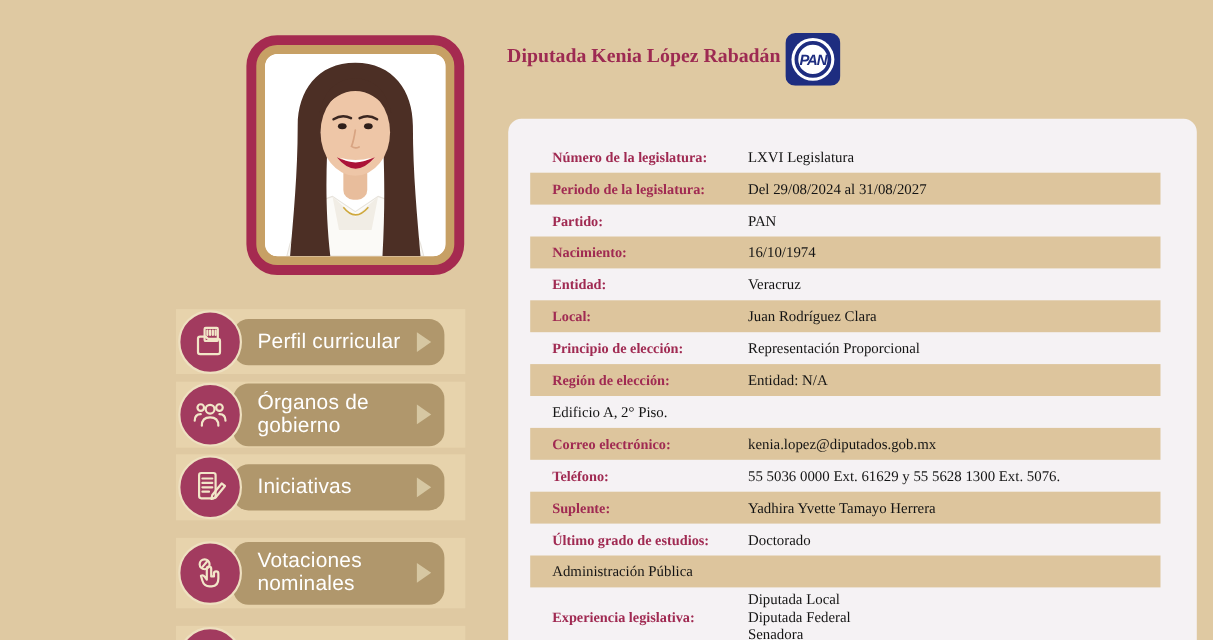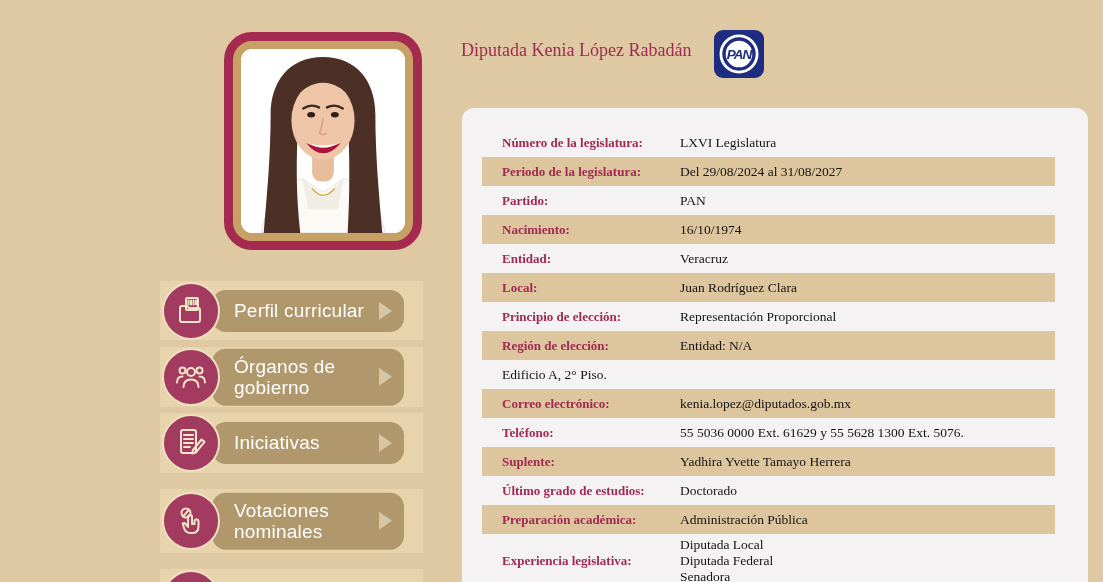--- a/index.html
+++ b/index.html
@@ -14,21 +14,21 @@
     border:9px solid #a52a50;border-radius:28px;
     background:#a52a50;
   }
   .photo-frame-inner{
     border:8px solid #c7a065;border-radius:19px;overflow:hidden;background:#fff;
   }
   .photo-white{width:164px;height:184px;background:#ffffff;border-radius:12px;overflow:hidden;}
   
   .page-title{
     position:absolute;left:461px;top:40px;
-    font-size:18px;font-weight:normal;color:#9d2a52;
+    font-size:18px;font-weight:bold;color:#9d2a52;
     font-family:"Liberation Serif", serif;
   }
   .pan-logo{position:absolute;left:714px;top:30px;width:50px;height:48px;cursor:pointer;}
   
   .sidebar-nav{position:absolute;left:160px;top:281px;width:263px;}
   .nav-strip{
     position:relative;background:#e7d3ac;cursor:pointer;
   }
   .nav-strip.s1{height:59px;margin-bottom:7px;}
   .nav-strip.s2{height:60px;margin-bottom:6px;}
@@ -237,21 +237,20 @@
     </div>
     <div class="table-row stripe">
       <div class="row-label">Suplente:</div>
       <div class="row-value">Yadhira Yvette Tamayo Herrera</div>
     </div>
     <div class="table-row">
       <div class="row-label">Último grado de estudios:</div>
       <div class="row-value">Doctorado</div>
     </div>
     <div class="table-row stripe">
-      <div class="row-label">Preparación académica:</div>
       <div class="row-value">Administración Pública</div>
     </div>
     <div class="table-row">
       <div class="row-label">Experiencia legislativa:</div>
       <div class="row-value">Diputada Local
 Diputada Federal
 Senadora</div>
     </div>
 
   </div>

